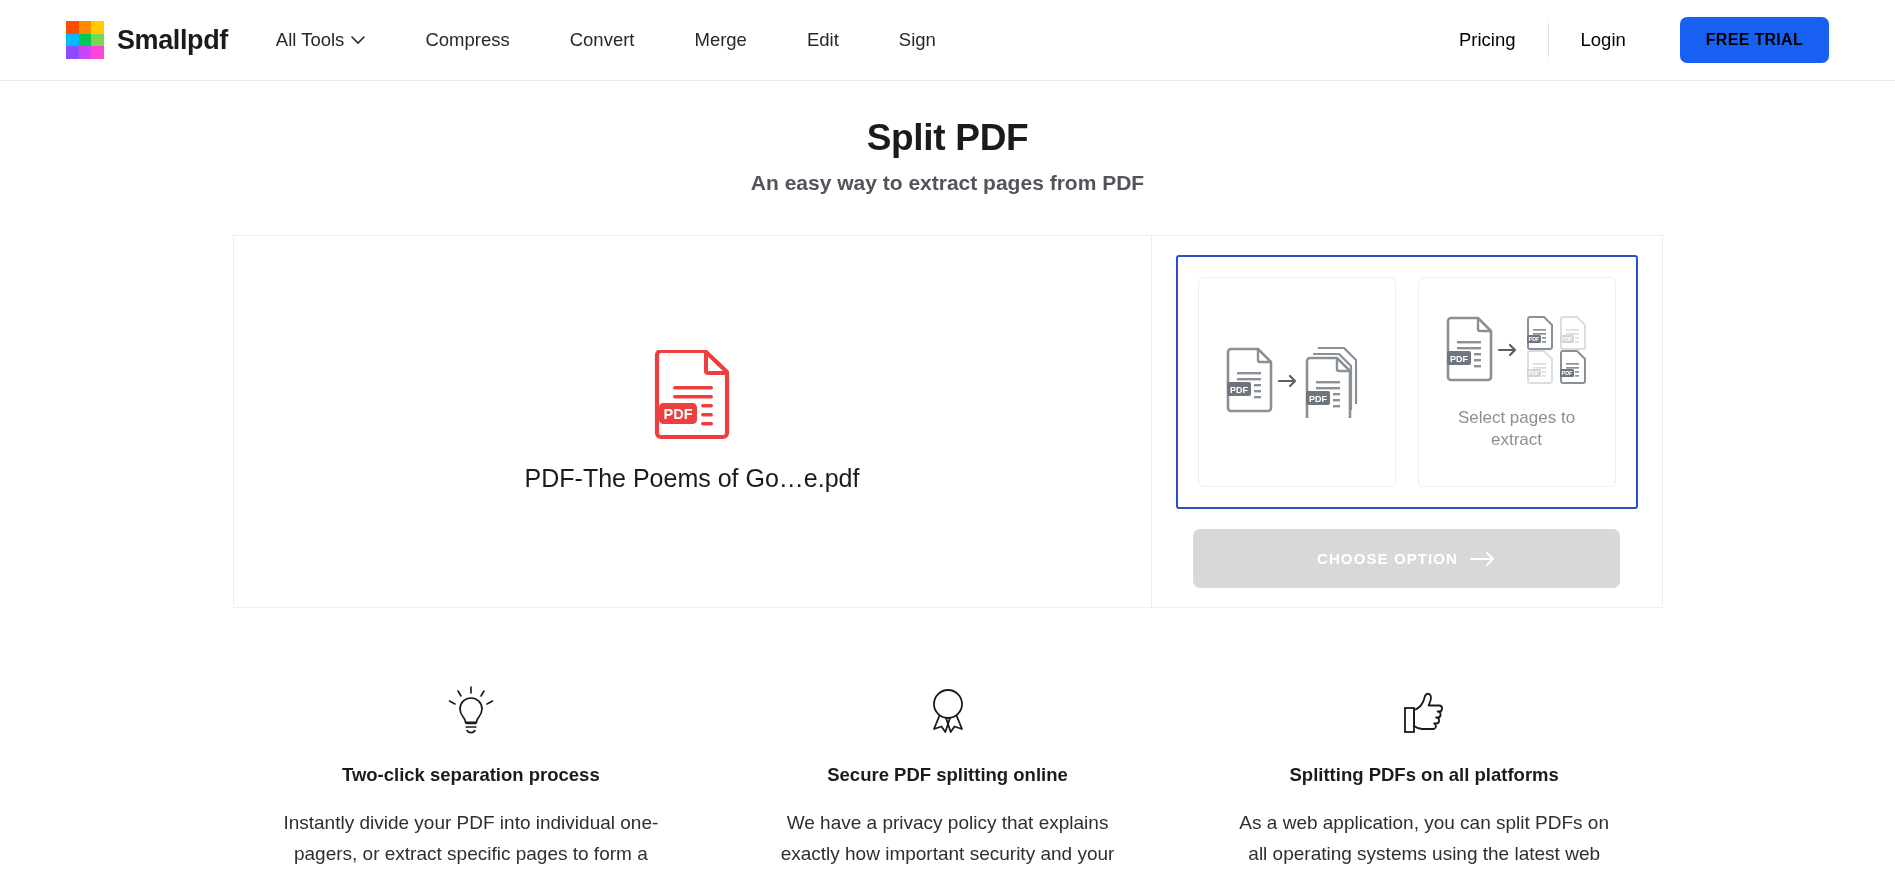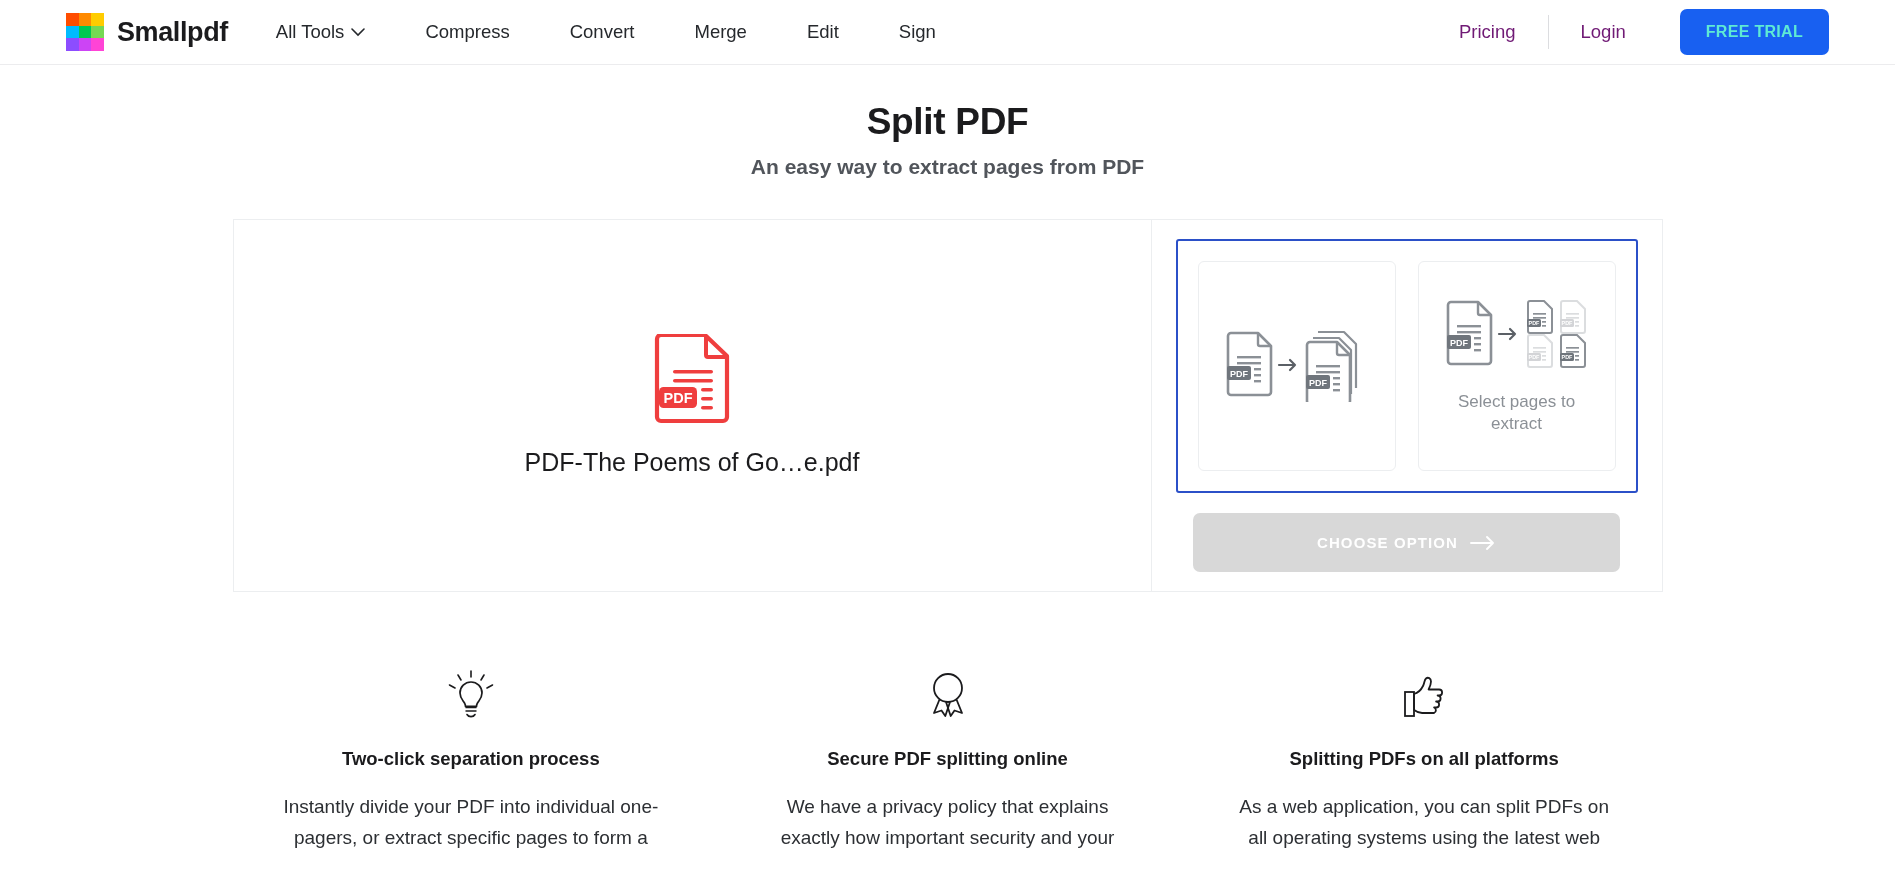--- a/index.html
+++ b/index.html
@@ -9,21 +9,21 @@
     width: 1895px;
     height: 893px;
     background: #ffffff;
     font-family: "Liberation Sans", sans-serif;
     overflow: hidden;
     color: #1d1d1f;
   }
 
   
   .header {
-    height: 65px;
+    height: 81px;
     width: 100%;
     background: #ffffff;
     border-bottom: 1px solid #ececee;
     display: flex;
     align-items: center;
     padding: 0 66px 0 66px;
     position: relative;
   }
 
   .brand {
@@ -68,33 +68,33 @@
   }
 
   .header-right {
     margin-left: auto;
     display: flex;
     align-items: center;
     gap: 0;
   }
   .hr-link {
     font-size: 18.5px;
-    color: #701a75;
+    color: #000000;
     cursor: pointer;
     padding: 0 32px;
     white-space: nowrap;
   }
   .hr-divider {
     width: 1px;
     height: 34px;
     background: #dcdde0;
   }
   .free-trial {
     background: #1860f1;
-    color: #5eead4;
+    color: #000000;
     font-size: 16px;
     font-weight: 700;
     letter-spacing: 0.3px;
     border: none;
     border-radius: 7px;
     padding: 14px 26px;
     margin-left: 22px;
     cursor: pointer;
     font-family: "Liberation Sans", sans-serif;
     white-space: nowrap;

